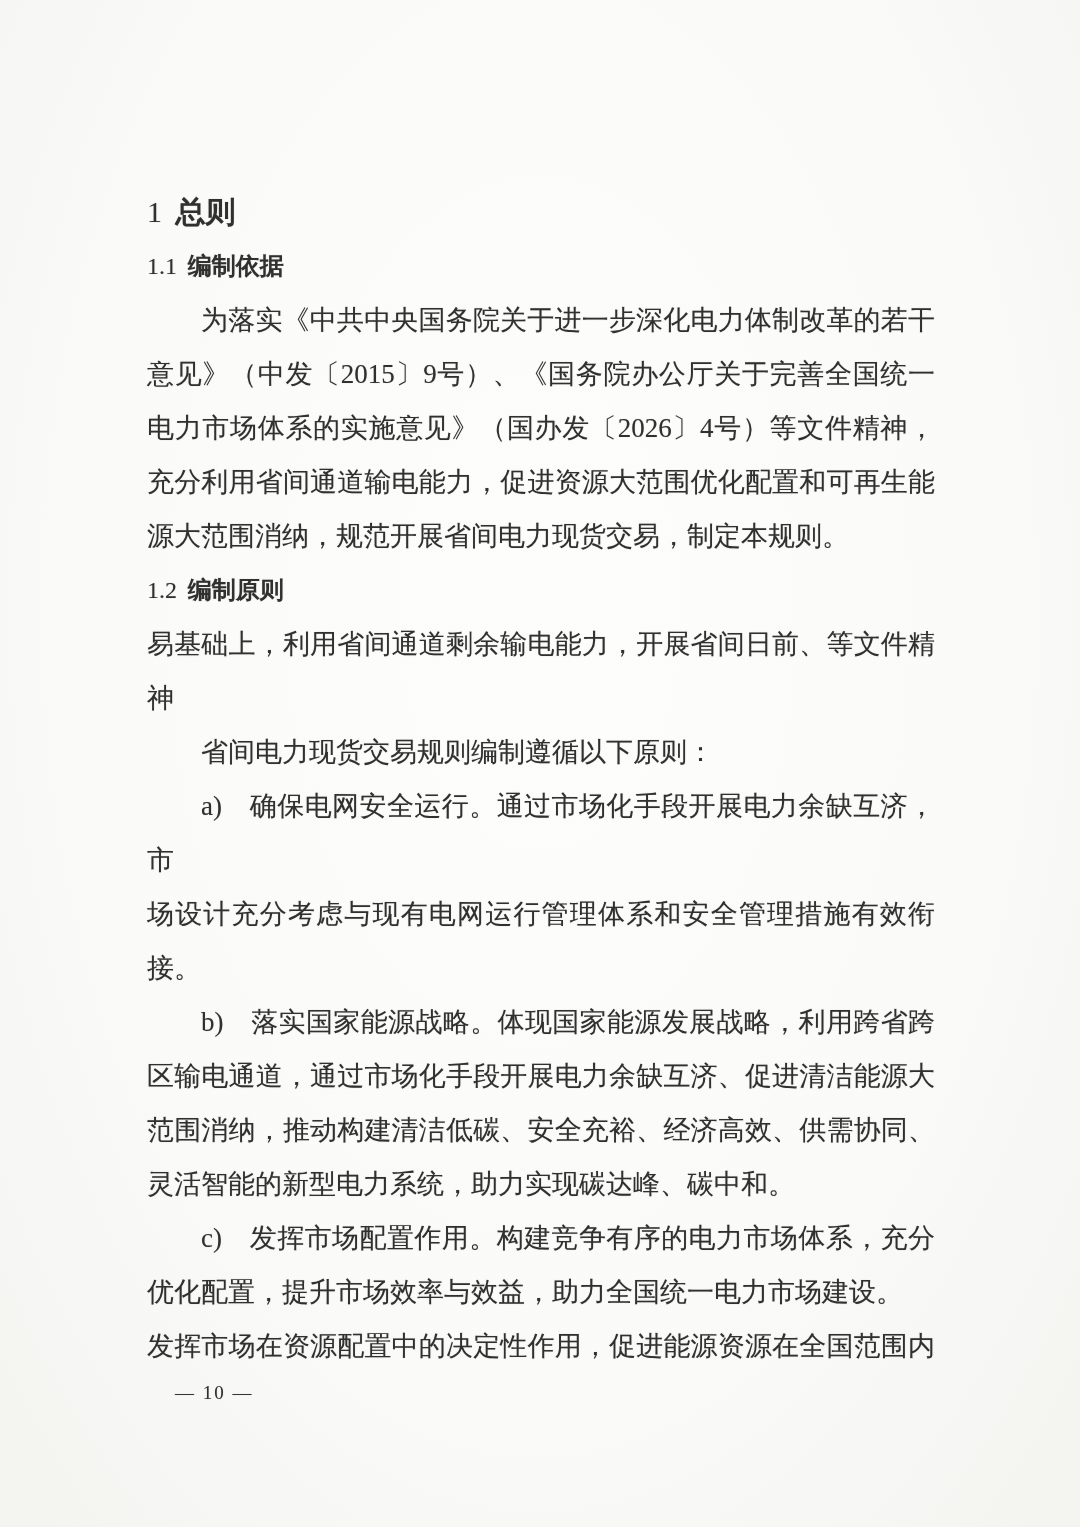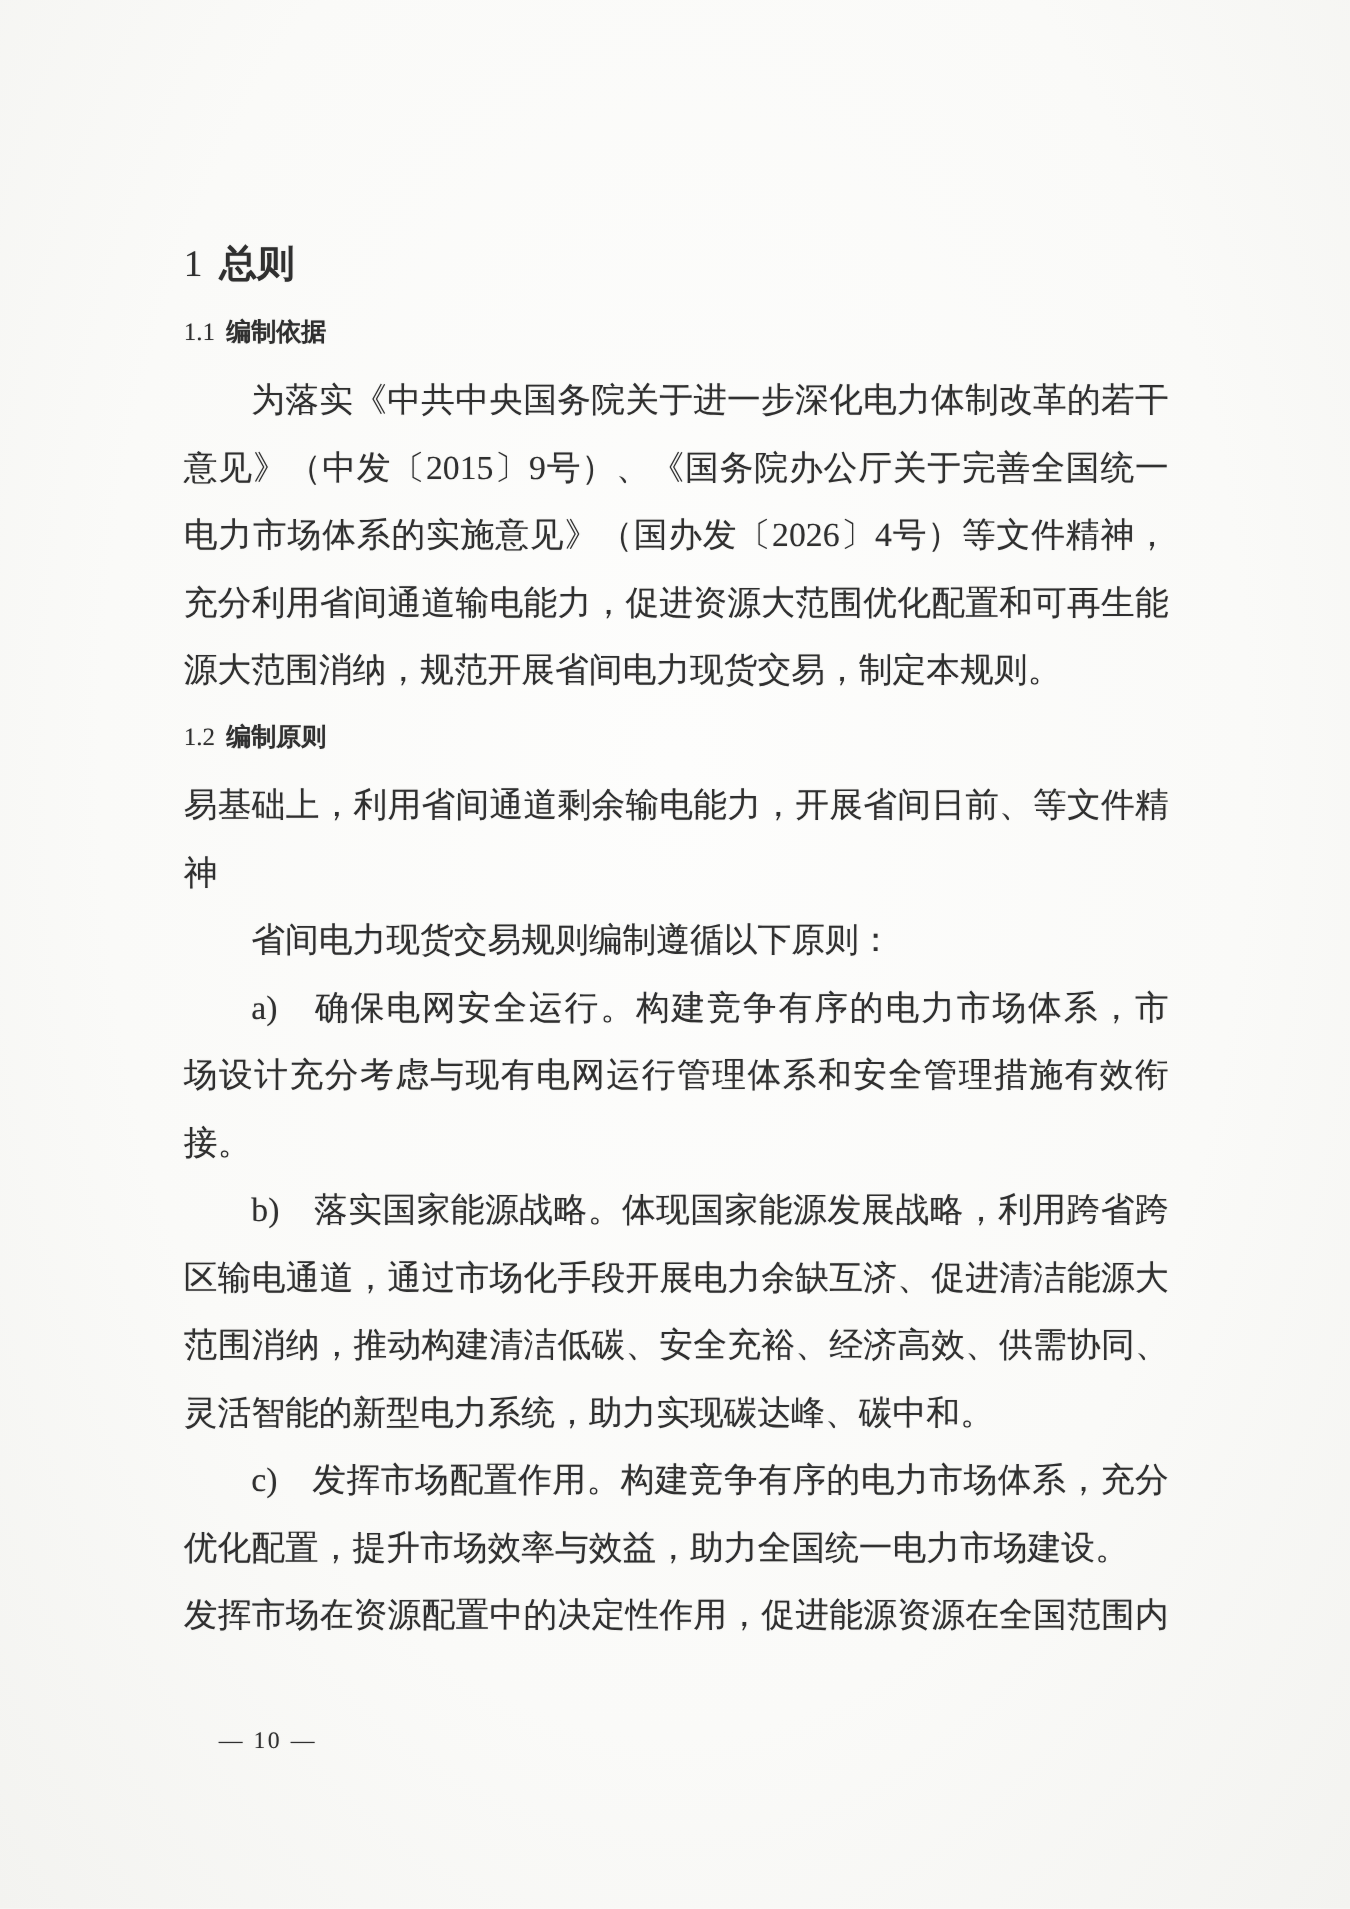--- a/index.html
+++ b/index.html
@@ -23,21 +23,21 @@
     font-size: 27px;
     line-height: 54px;
     text-shadow: 0 0 1px rgba(70,70,70,0.35);
   }
   .heading {
     font-family: "Liberation Sans", "DejaVu Sans", sans-serif;
     font-weight: 700;
     white-space: nowrap;
   }
   .heading.h1 { font-size: 30px; }
-  .heading.h2 { font-size: 20px; }
+  .heading.h2 { font-size: 24px; }
   .heading .h-num {
     font-family: "Liberation Serif", "DejaVu Serif", serif;
     font-weight: 500;
     margin-right: 0.45em;
   }
   .paragraph { margin: 0; }
   .line {
     text-align: justify;
     text-align-last: justify;
     min-height: 54px;
@@ -72,21 +72,21 @@
         <div class="line last">源大范围消纳，规范开展省间电力现货交易，制定本规则。</div>
       </div>
       <div class="heading h2"><span class="h-num">1.2</span><span class="h-label">编制原则</span></div>
       <div class="paragraph">
         <div class="line">易基础上，利用省间通道剩余输电能力，开展省间日前、等文件精神</div>
       </div>
       <div class="paragraph">
         <div class="line first last">省间电力现货交易规则编制遵循以下原则：</div>
       </div>
       <div class="paragraph">
-        <div class="line first">a)　确保电网安全运行。构建竞争有序的电力市场体系，市</div>
+        <div class="line first">a)　确保电网安全运行。通过市场化手段开展电力余缺互济，市</div>
         <div class="line">场设计充分考虑与现有电网运行管理体系和安全管理措施有效衔</div>
         <div class="line last">接。</div>
       </div>
       <div class="paragraph">
         <div class="line first">b)　落实国家能源战略。体现国家能源发展战略，利用跨省跨</div>
         <div class="line">区输电通道，通过市场化手段开展电力余缺互济、促进清洁能源大</div>
         <div class="line">范围消纳，推动构建清洁低碳、安全充裕、经济高效、供需协同、</div>
         <div class="line last">灵活智能的新型电力系统，助力实现碳达峰、碳中和。</div>
       </div>
       <div class="paragraph">

